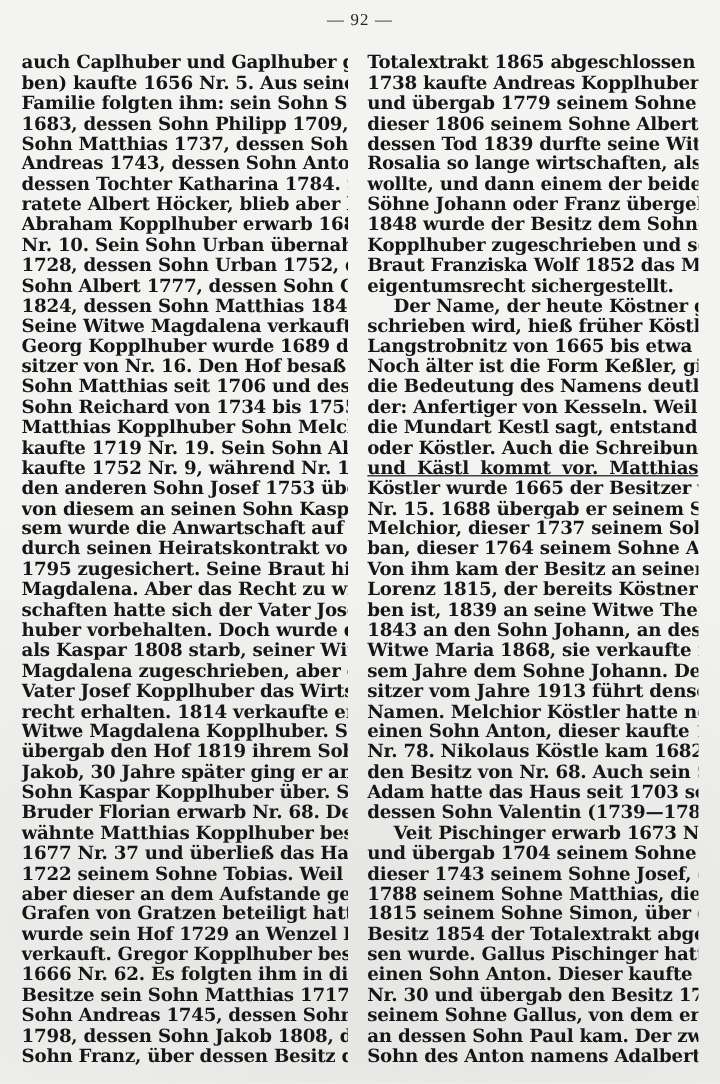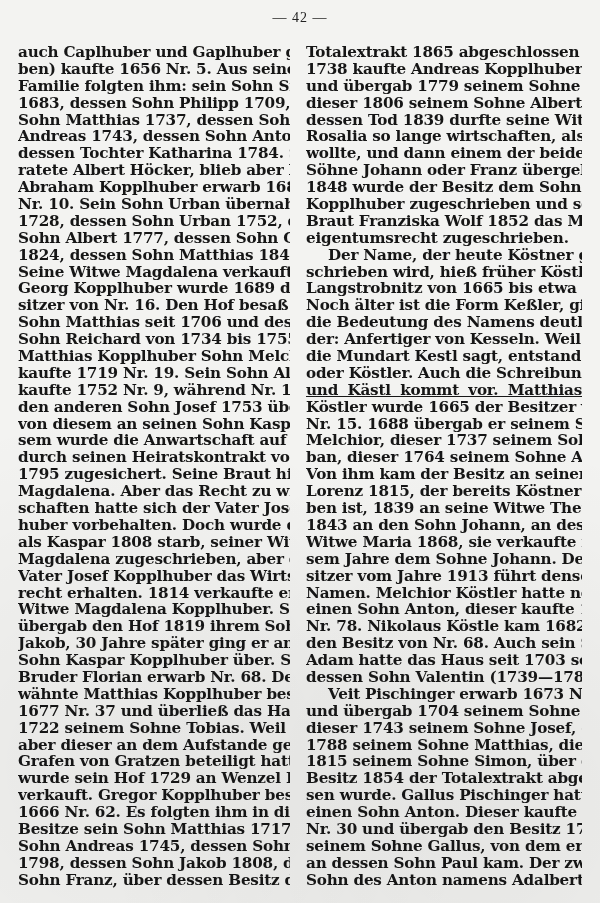--- a/index.html
+++ b/index.html
@@ -51,21 +51,21 @@
   .line.last {
     text-align-last: left;
   }
   .line.indent {
     padding-left: 22px;
   }
 </style>
 </head>
 <body>
 
-<div class="page-number">— 42 —</div>
+<div class="page-number">— 92 —</div>
 
 <div class="column left" id="col-left">
     <div class="line" style="height: 16.9px; line-height: 16.9px; font-size: 15.2px;">auch Caplhuber und Gaplhuber geschrie-</div>
     <div class="line" style="height: 16.9px; line-height: 16.9px; font-size: 15.2px;">ben) kaufte 1656 Nr. 5. Aus seiner</div>
     <div class="line" style="height: 16.9px; line-height: 16.9px; font-size: 15.2px;">Familie folgten ihm: sein Sohn Simon</div>
     <div class="line" style="height: 16.9px; line-height: 16.9px; font-size: 15.2px;">1683, dessen Sohn Philipp 1709, dessen</div>
     <div class="line" style="height: 16.9px; line-height: 16.9px; font-size: 15.2px;">Sohn Matthias 1737, dessen Sohn</div>
     <div class="line" style="height: 16.9px; line-height: 16.9px; font-size: 15.2px;">Andreas 1743, dessen Sohn Anton 1767,</div>
     <div class="line" style="height: 16.9px; line-height: 16.9px; font-size: 15.2px;">dessen Tochter Katharina 1784. Sie hei-</div>
     <div class="line" style="height: 16.9px; line-height: 16.9px; font-size: 15.2px;">ratete Albert Höcker, blieb aber kinderlos.</div>
@@ -117,21 +117,21 @@
     <div class="line" style="height: 16.9px; line-height: 16.9px; font-size: 15.2px;">1738 kaufte Andreas Kopplhuber Nr. 2</div>
     <div class="line" style="height: 16.9px; line-height: 16.9px; font-size: 15.2px;">und übergab 1779 seinem Sohne Simon,</div>
     <div class="line" style="height: 16.9px; line-height: 16.9px; font-size: 15.2px;">dieser 1806 seinem Sohne Albert. Nach</div>
     <div class="line" style="height: 16.9px; line-height: 16.9px; font-size: 15.2px;">dessen Tod 1839 durfte seine Witwe</div>
     <div class="line" style="height: 16.9px; line-height: 16.9px; font-size: 15.2px;">Rosalia so lange wirtschaften, als sie</div>
     <div class="line" style="height: 16.9px; line-height: 16.9px; font-size: 15.2px;">wollte, und dann einem der beiden</div>
     <div class="line" style="height: 16.9px; line-height: 16.9px; font-size: 15.2px;">Söhne Johann oder Franz übergeben.</div>
     <div class="line" style="height: 16.9px; line-height: 16.9px; font-size: 15.2px;">1848 wurde der Besitz dem Sohne Franz</div>
     <div class="line" style="height: 16.9px; line-height: 16.9px; font-size: 15.2px;">Kopplhuber zugeschrieben und seiner</div>
     <div class="line" style="height: 16.9px; line-height: 16.9px; font-size: 15.2px;">Braut Franziska Wolf 1852 das Mit-</div>
-    <div class="line last" style="height: 16.9px; line-height: 16.9px; font-size: 15.2px;">eigentumsrecht zugeschrieben.</div>
+    <div class="line last" style="height: 16.9px; line-height: 16.9px; font-size: 15.2px;">eigentumsrecht sichergestellt.</div>
     <div class="line indent" style="height: 16.9px; line-height: 16.9px; font-size: 15.2px;">Der Name, der heute Köstner ge-</div>
     <div class="line" style="height: 16.9px; line-height: 16.9px; font-size: 15.2px;">schrieben wird, hieß früher Köstler, so in</div>
     <div class="line" style="height: 16.9px; line-height: 16.9px; font-size: 15.2px;">Langstrobnitz von 1665 bis etwa 1700.</div>
     <div class="line" style="height: 16.9px; line-height: 16.9px; font-size: 15.2px;">Noch älter ist die Form Keßler, gibt aber</div>
     <div class="line" style="height: 16.9px; line-height: 16.9px; font-size: 15.2px;">die Bedeutung des Namens deutlich wie-</div>
     <div class="line" style="height: 16.9px; line-height: 16.9px; font-size: 15.2px;">der: Anfertiger von Kesseln. Weil aber</div>
     <div class="line" style="height: 16.9px; line-height: 16.9px; font-size: 15.2px;">die Mundart Kestl sagt, entstand Kestler</div>
     <div class="line" style="height: 16.9px; line-height: 16.9px; font-size: 15.2px;">oder Köstler. Auch die Schreibung Kastl</div>
     <div class="line" style="height: 16.9px; line-height: 16.9px; font-size: 15.2px; text-decoration: underline;">und Kästl kommt vor. Matthias</div>
     <div class="line" style="height: 16.9px; line-height: 16.9px; font-size: 15.2px;">Köstler wurde 1665 der Besitzer von</div>

